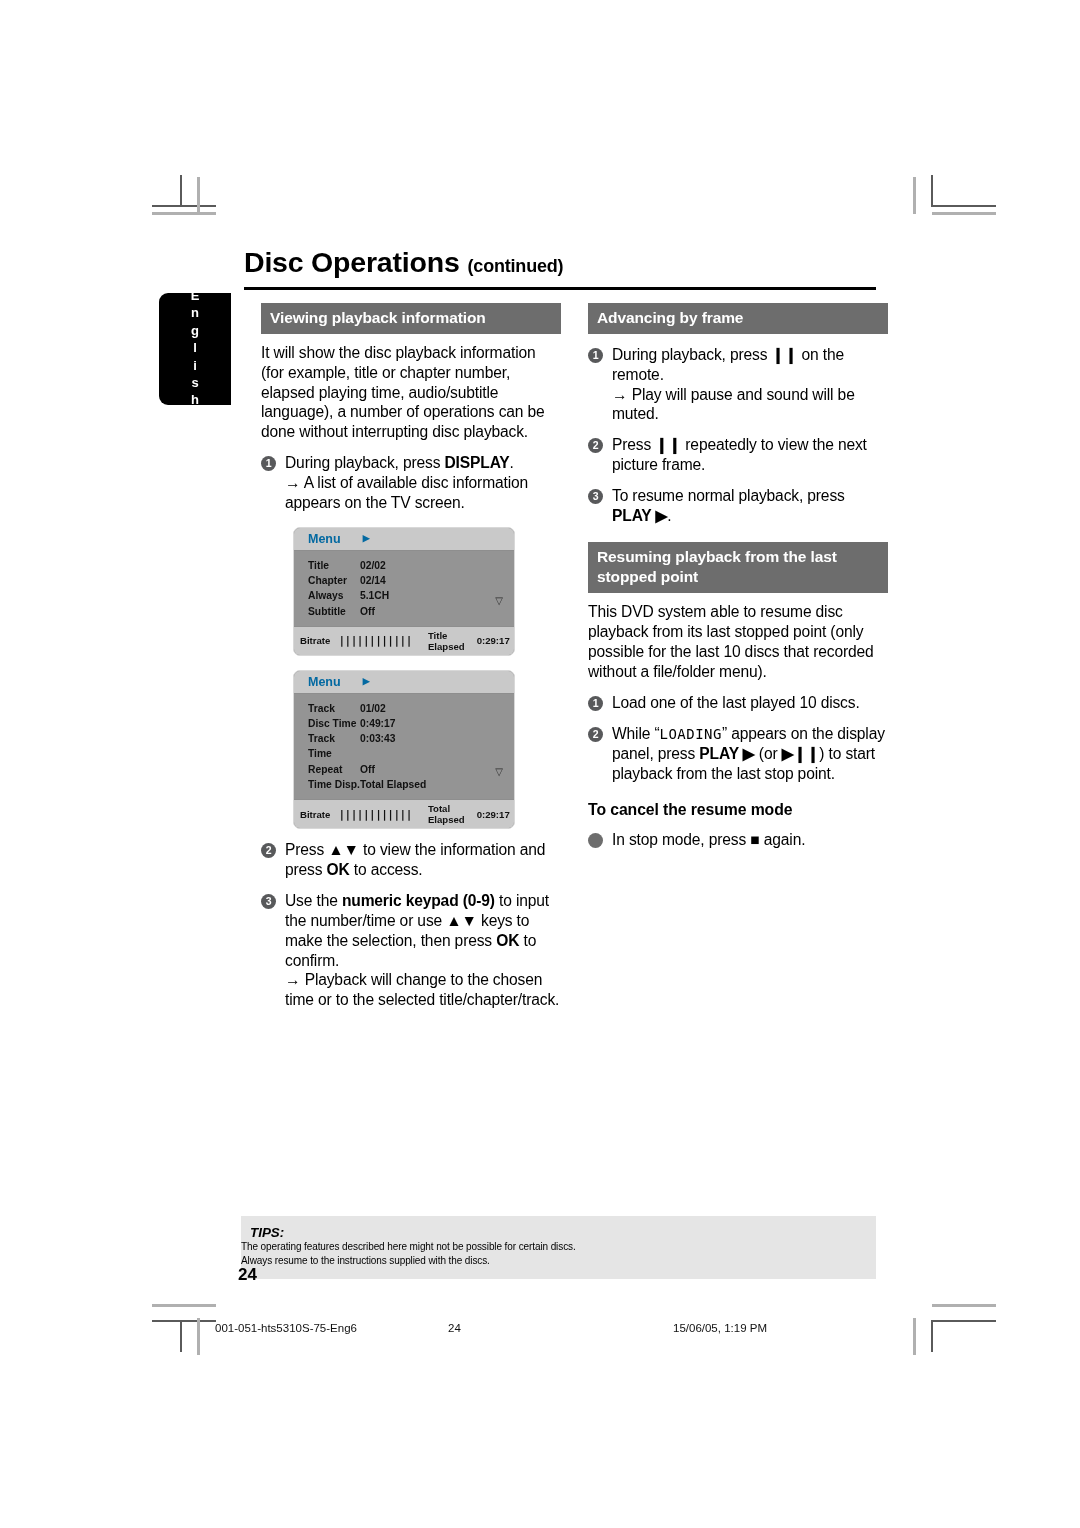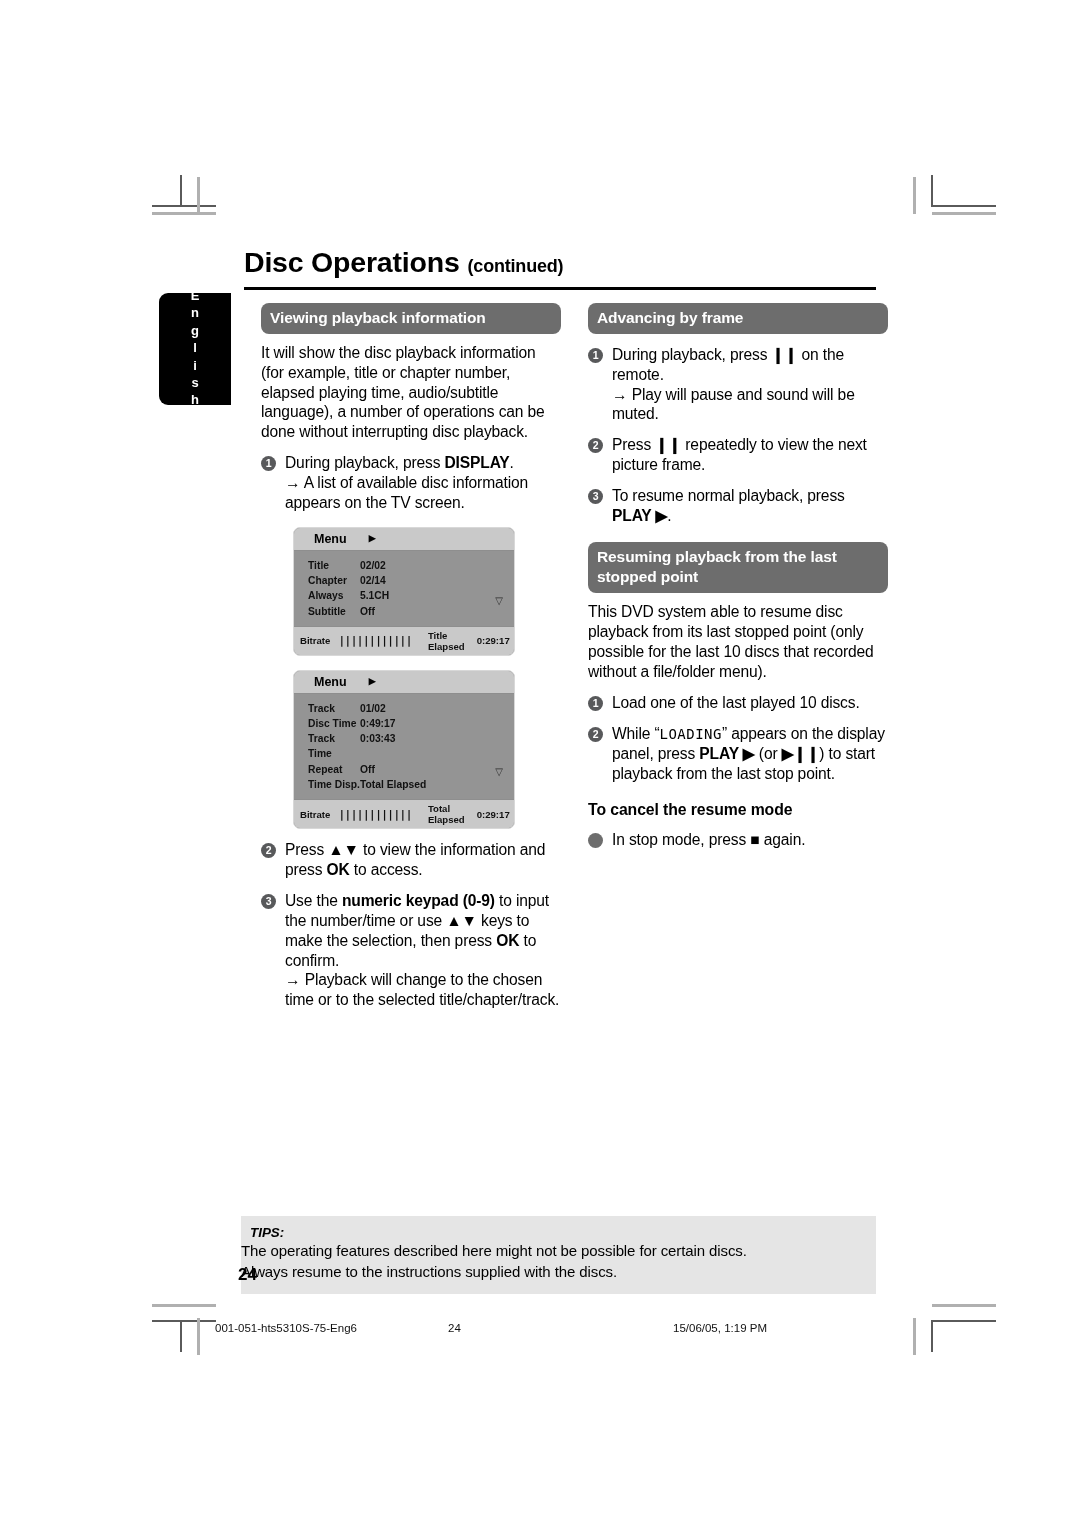--- a/index.html
+++ b/index.html
@@ -85,21 +85,20 @@
   #col-right { left: 572px; top: 303px; }
 
   .sec-head {
     background: #6d6d6d;
     color: #fff;
     font-size: 15.5px;
     font-weight: bold;
     padding: 5px 9px 6px 9px;
     line-height: 1.28;
     letter-spacing: -0.1px;
-    border-radius: 8px;
   }
   .sec-head.two-line { padding-bottom: 7px; }
 
   p.body {
     font-size: 15.6px;
     line-height: 1.275;
     margin: 9px 0 0 0;
     letter-spacing: -0.15px;
   }
 
@@ -148,24 +147,24 @@
     width: 222px;
     margin: 14px 0 0 32px;
     border-radius: 7px;
     overflow: hidden;
     background: #949494;
     border: 1px solid #d8d8d8;
     box-sizing: border-box;
   }
   .osd-head {
     background: #c9c9c9;
-    color: #000000;
+    color: #0369a1;
     font-size: 12.5px;
     font-weight: bold;
-    padding: 4px 0 4px 20px;
+    padding: 4px 0 4px 14px;
     display: flex;
     align-items: center;
     gap: 22px;
     border-bottom: 1px solid #8e8e8e;
   }
   .osd-head .tri { font-size: 9px; line-height: 1; }
   .osd-body {
     padding: 7px 0 7px 0;
     position: relative;
   }
@@ -219,21 +218,21 @@
   #tips .lbl {
     width: 60px;
     flex: none;
     font-size: 13.4px;
     font-weight: bold;
     font-style: italic;
     padding-left: 9px;
     box-sizing: border-box;
   }
   #tips .txt {
-    font-size: 15px;
+    font-size: 10px;
     line-height: 1.42;
     letter-spacing: -0.1px;
   }
   #folio {
     position: absolute;
     left: 222px;
     top: 1265px;
     font-size: 17px;
     font-weight: bold;
   }

